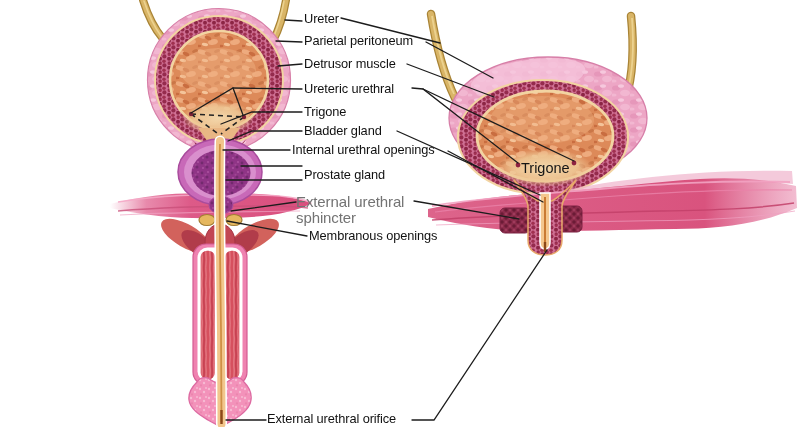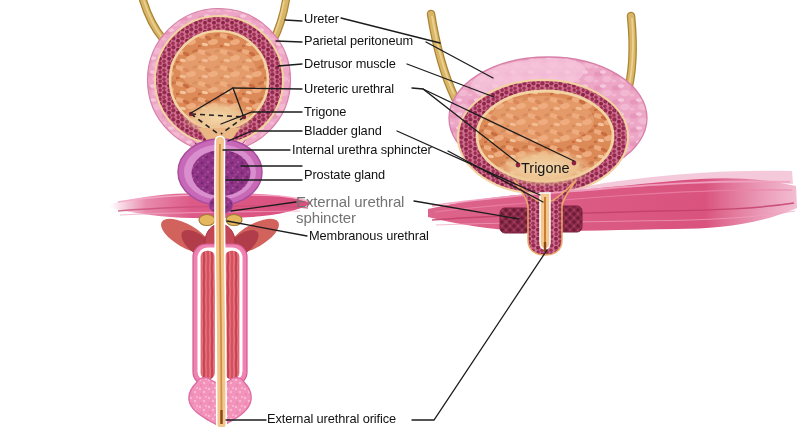--- a/index.html
+++ b/index.html
@@ -236,20 +236,20 @@
     <path d="M412,420 L434,420 L547,250"></path>
   </g>
 </svg>
 
 <div class="lbl" style="left:304px;top:11px">Ureter</div>
 <div class="lbl" style="left:304px;top:33px">Parietal peritoneum</div>
 <div class="lbl" style="left:304px;top:56px">Detrusor muscle</div>
 <div class="lbl" style="left:304px;top:81px">Ureteric urethral</div>
 <div class="lbl" style="left:304px;top:104px">Trigone</div>
 <div class="lbl" style="left:304px;top:123px">Bladder gland</div>
-<div class="lbl" style="left:292px;top:142px">Internal urethra sphincter</div>
+<div class="lbl" style="left:292px;top:142px">Internal urethral openings</div>
 <div class="lbl" style="left:304px;top:167px">Prostate gland</div>
 <div class="lbl2" style="left:296px;top:194px;width:122px">External urethral sphincter</div>
-<div class="lbl" style="left:309px;top:228px">Membranous urethral</div>
+<div class="lbl" style="left:309px;top:228px">Membranous openings</div>
 <div class="lbl-inner" style="left:521px;top:160px">Trigone</div>
 <div class="lbl" style="left:267px;top:411px">External urethral orifice</div>
 
 </div>
 
 </body></html>

